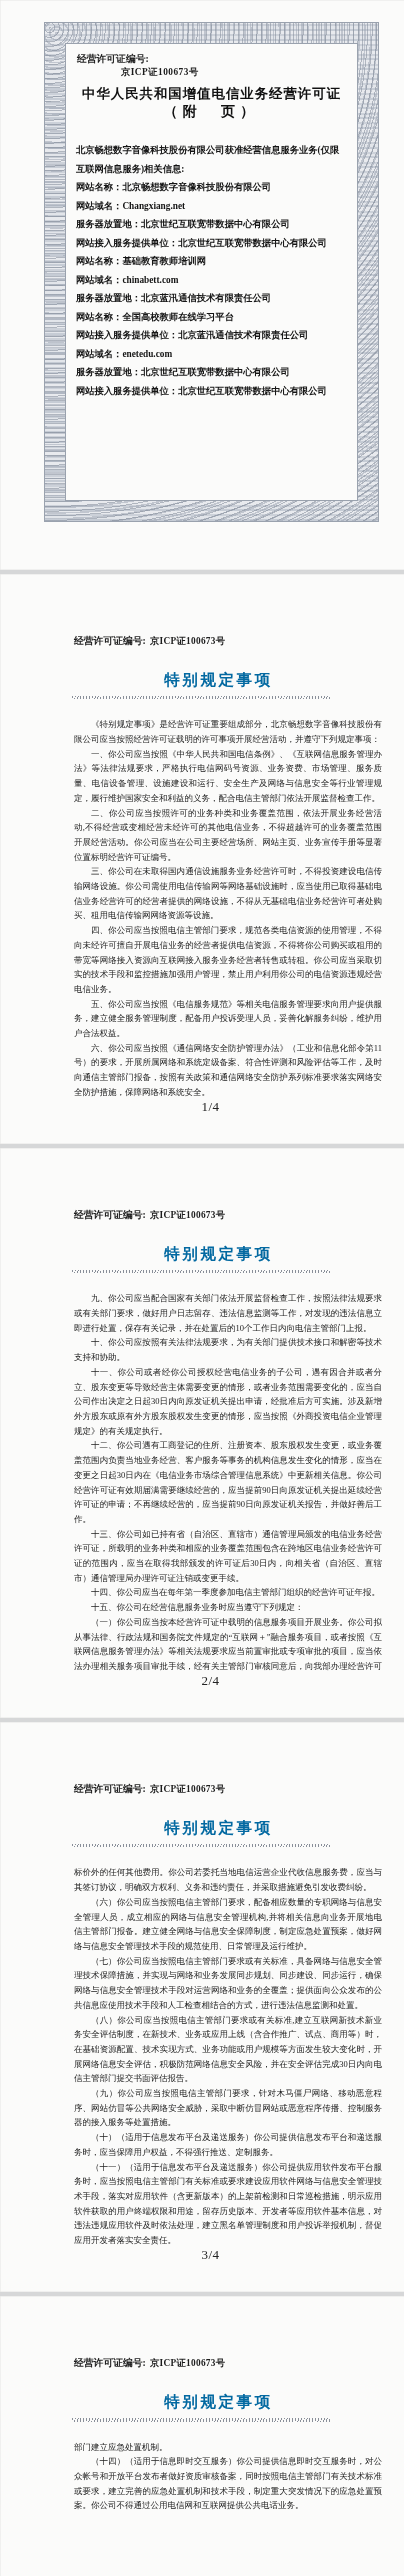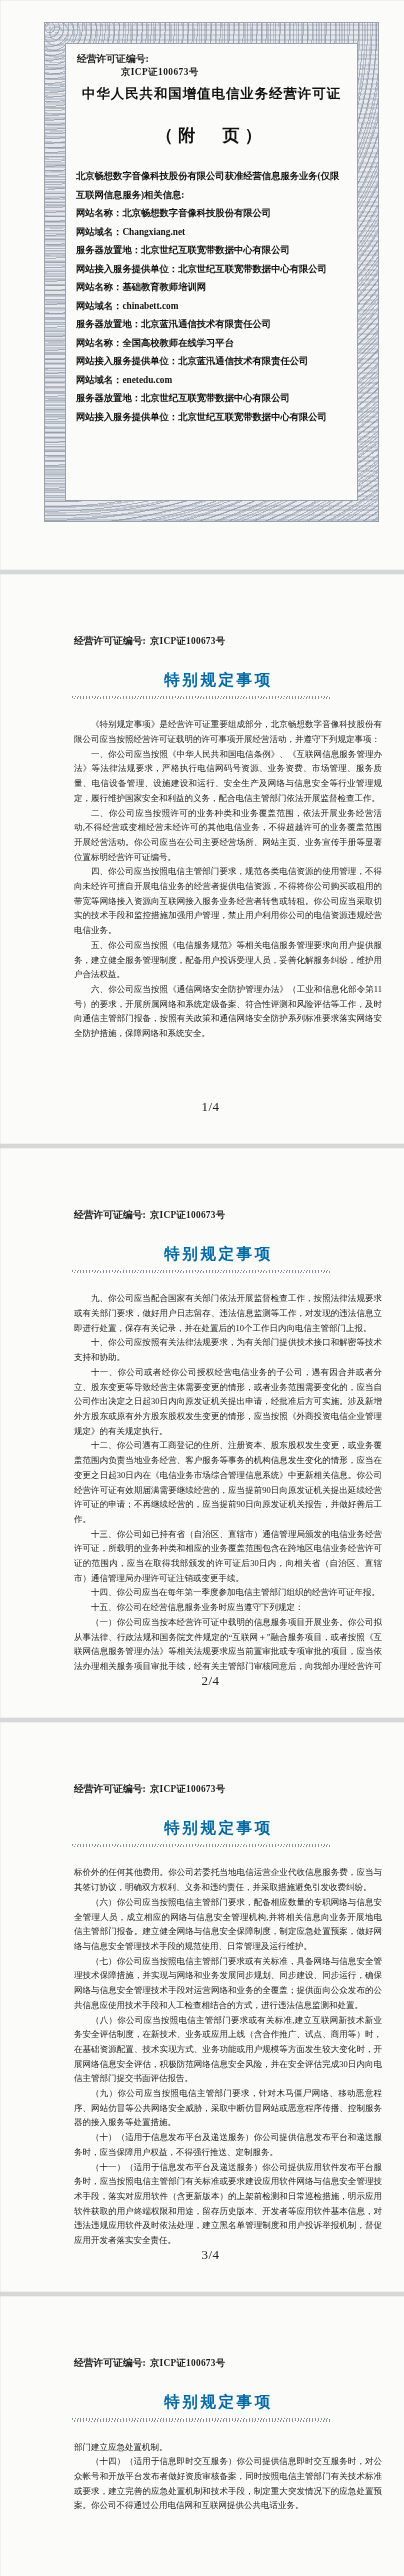--- a/index.html
+++ b/index.html
@@ -36,21 +36,21 @@
   .cert-inner{
     box-sizing:border-box;
     width:100%;height:100%;
     background:#fbfbfa;
     border:0.5px solid #9aa2ae;
     padding:8.2px 10.3px;
   }
   .cert-no-label{font-size:9.8px;font-weight:700;margin:1px 0 0 1px;color:#1d1d1d;}
   .cert-no{font-size:9.3px;font-weight:600;margin:0.5px 0 0 45px;letter-spacing:0.5px;}
   .cert-title{text-align:center;font-size:13.4px;font-weight:700;letter-spacing:1px;margin-top:6.2px;color:#111;}
-  .cert-subtitle{text-align:center;font-size:17px;font-weight:700;letter-spacing:5.2px;margin-top:21px;color:#111;}
+  .cert-subtitle{text-align:center;font-size:14px;font-weight:700;letter-spacing:5.2px;margin-top:0;color:#111;}
   .cert-body{margin-top:20px;font-size:9.3px;font-weight:600;line-height:18.5px;color:#151515;}
   .cert-body p{margin:0;}
 
   
   .prov-header{padding:61px 0 0 58px;font-size:9.8px;font-weight:700;color:#1d1d1d;}
   .prov-header .num{font-weight:600;margin-left:4.1px;letter-spacing:0.3px;font-size:9.3px;}
   .prov-title{text-align:center;font-size:15.5px;font-weight:700;letter-spacing:2.6px;margin-top:22px;color:#0369a1;}
   .wavy{
     height:3.6px;width:260px;margin:4.6px 0 0 56px;
     background:repeating-linear-gradient(102deg,#898f99 0 0.9px,transparent 0.9px 2.8px);
@@ -102,20 +102,21 @@
 <div class="page">
   <div class="prov-header">
     <span>经营许可证编号:</span><span class="num">京ICP证100673号</span>
   </div>
   <div class="prov-title">特别规定事项</div>
   <div class="wavy"></div>
   <div class="prov-body">
       <p>《特别规定事项》是经营许可证重要组成部分，北京畅想数字音像科技股份有限公司应当按照经营许可证载明的许可事项开展经营活动，并遵守下列规定事项：</p>
       <p>一、你公司应当按照《中华人民共和国电信条例》、《互联网信息服务管理办法》等法律法规要求，严格执行电信网码号资源、业务资费、市场管理、服务质量、电信设备管理、设施建设和运行、安全生产及网络与信息安全等行业管理规定，履行维护国家安全和利益的义务，配合电信主管部门依法开展监督检查工作。</p>
       <p>二、你公司应当按照许可的业务种类和业务覆盖范围，依法开展业务经营活动,不得经营或变相经营未经许可的其他电信业务，不得超越许可的业务覆盖范围开展经营活动。你公司应当在公司主要经营场所、网站主页、业务宣传手册等显著位置标明经营许可证编号。</p>
+      <p>三、你公司在未取得国内通信设施服务业务经营许可时，不得投资建设电信传输网络设施。你公司需使用电信传输网等网络基础设施时，应当使用已取得基础电信业务经营许可的经营者提供的网络设施，不得从无基础电信业务经营许可者处购买、租用电信传输网网络资源等设施。</p>
       <p>四、你公司应当按照电信主管部门要求，规范各类电信资源的使用管理，不得向未经许可擅自开展电信业务的经营者提供电信资源，不得将你公司购买或租用的带宽等网络接入资源向互联网接入服务业务经营者转售或转租。你公司应当采取切实的技术手段和监控措施加强用户管理，禁止用户利用你公司的电信资源违规经营电信业务。</p>
       <p>五、你公司应当按照《电信服务规范》等相关电信服务管理要求向用户提供服务，建立健全服务管理制度，配备用户投诉受理人员，妥善化解服务纠纷，维护用户合法权益。</p>
       <p>六、你公司应当按照《通信网络安全防护管理办法》（工业和信息化部令第11号）的要求，开展所属网络和系统定级备案、符合性评测和风险评估等工作，及时向通信主管部门报备，按照有关政策和通信网络安全防护系列标准要求落实网络安全防护措施，保障网络和系统安全。</p>
     </div>
   <div class="page-num">1/4</div>
 </div>
 
 <div class="page">
   <div class="prov-header">
     <span>经营许可证编号:</span><span class="num">京ICP证100673号</span>

